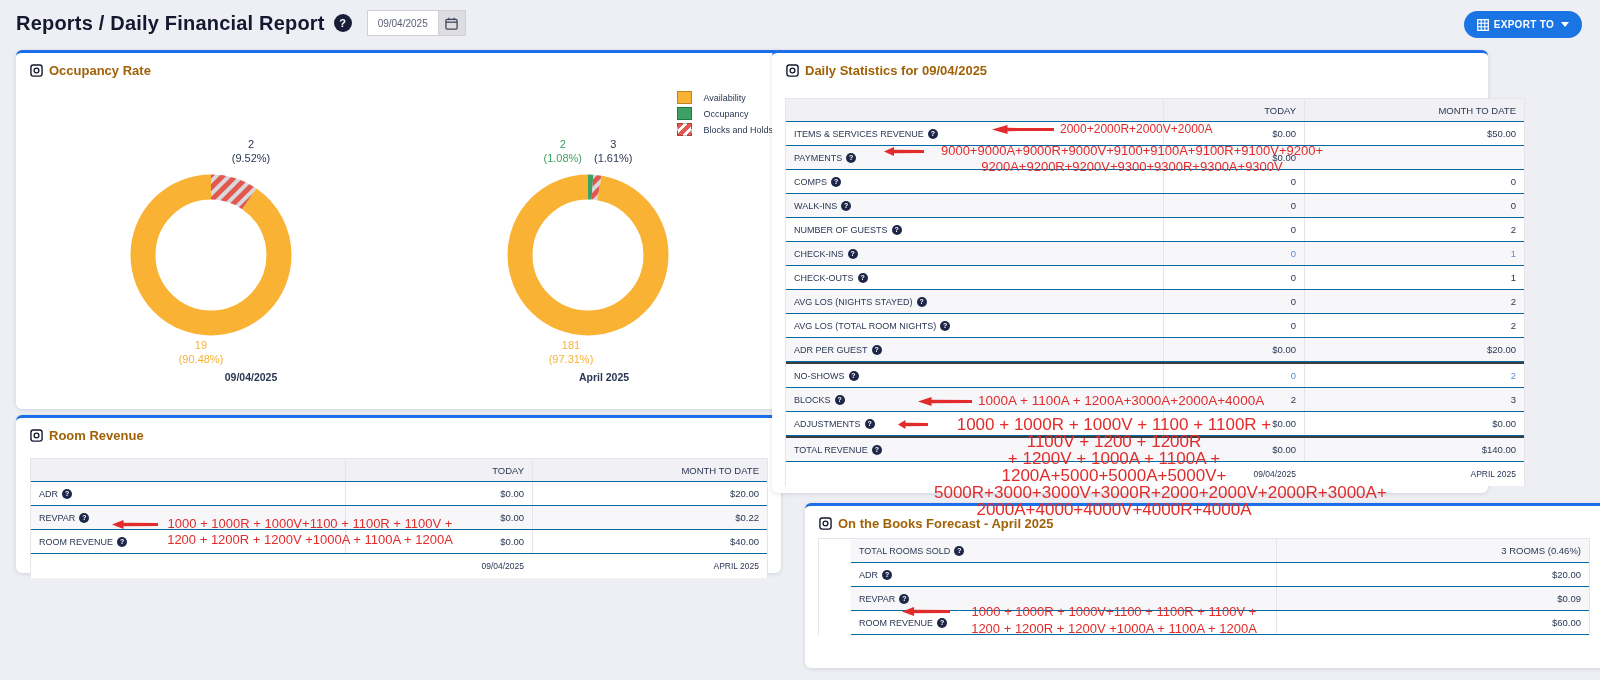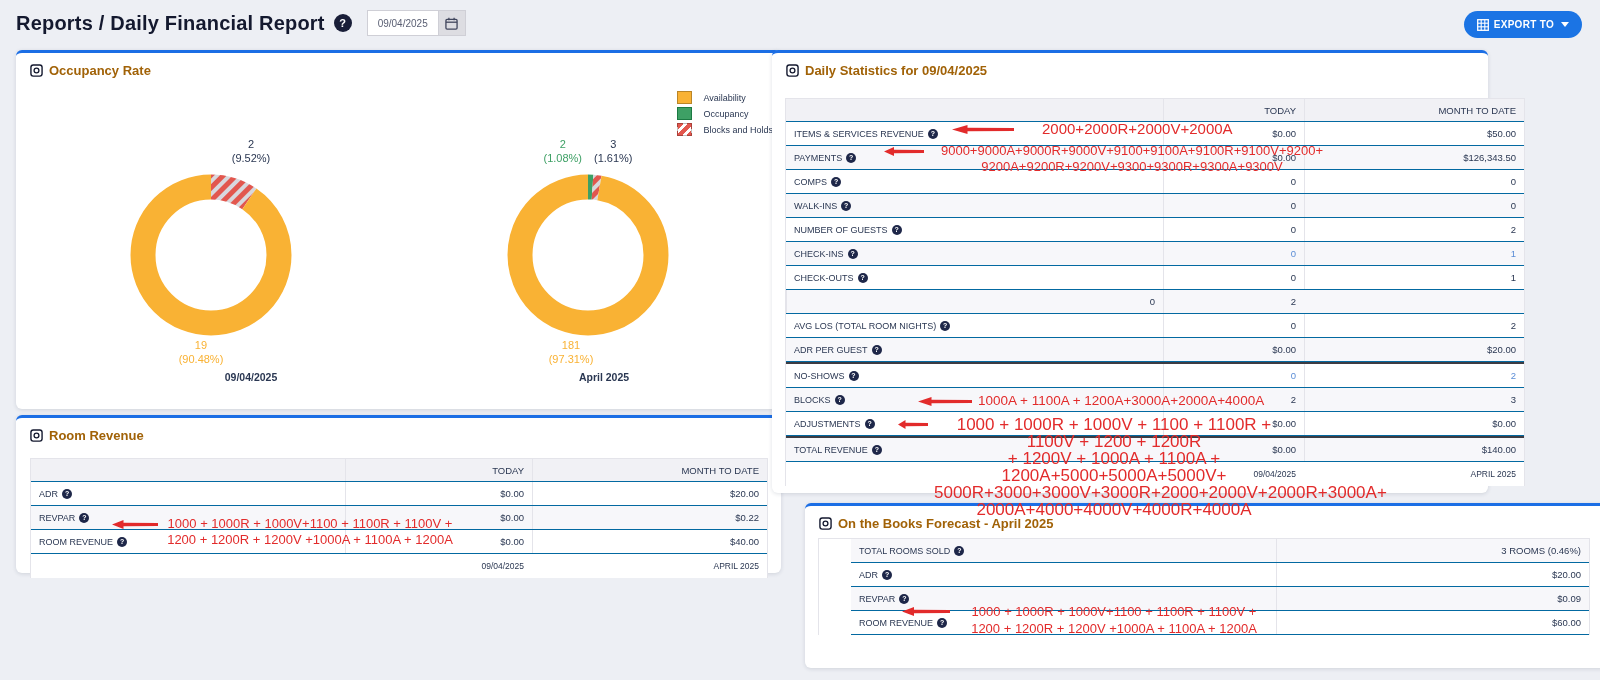--- a/index.html
+++ b/index.html
@@ -65,21 +65,21 @@
   .t-row.t-foot{border-bottom:none;background:#fff;height:24px;}
   .t-foot .t-val{border-left:none;font-size:8.5px;}
   .qicon{flex:0 0 auto;width:10px;height:10px;border-radius:50%;background:#1e2749;color:#fff;
     display:flex;align-items:center;justify-content:center;font-size:7px;font-weight:bold;cursor:pointer;}
   
   .ann{position:absolute;display:flex;align-items:flex-start;color:#e22b2b;z-index:6;}
   .ann .ra{flex:0 0 auto;margin-top:3px;height:11px;fill:#e22b2b;}
   .ann .lines{margin-left:6px;}
   #ann-room_revenue{left:112px;top:516px;font-size:13px;}
   #ann-room_revenue .ra{width:46px;} #ann-room_revenue .lines{width:292px;text-align:center;line-height:16px;}
-  #ann-items_services{left:952px;top:121px;font-size:15px;gap:22px;}
+  #ann-items_services{left:992px;top:121px;font-size:12px;}
   #ann-items_services .ra{width:62px;} #ann-items_services .lines{line-height:16px;}
   #ann-payments{left:884px;top:143px;font-size:13px;}
   #ann-payments .ra{width:40px;} #ann-payments .lines{width:404px;text-align:center;line-height:16px;}
   #ann-adjustments{left:918px;top:393px;font-size:13.5px;justify-content:space-between;}
   #ann-adjustments .ra{width:54px;} #ann-adjustments .lines{line-height:16px;}
   #ann-total_revenue{left:898px;top:416px;font-size:17px;}
   #ann-total_revenue .ra{width:30px;} #ann-total_revenue .lines{width:360px;text-align:center;line-height:17px;}
   #ann-forecast_room_revenue{left:902px;top:603px;font-size:13px;}
   #ann-forecast_room_revenue .ra{width:48px;} #ann-forecast_room_revenue .lines{width:316px;text-align:center;line-height:17px;}
 </style>
@@ -267,21 +267,20 @@
         </div>
         <div class="t-val">$0.00</div>
         <div class="t-val">$50.00</div>
       </div>
       <div class="t-row alt">
         <div class="t-label">
           <span>PAYMENTS</span>
           <span class="qicon">?</span>
         </div>
         <div class="t-val">$0.00</div>
-        <div class="t-val">$126,343.50</div>
       </div>
       <div class="t-row">
         <div class="t-label">
           <span>COMPS</span>
           <span class="qicon">?</span>
         </div>
         <div class="t-val">0</div>
         <div class="t-val">0</div>
       </div>
       <div class="t-row alt">
@@ -310,20 +309,24 @@
       </div>
       <div class="t-row">
         <div class="t-label">
           <span>CHECK-OUTS</span>
           <span class="qicon">?</span>
         </div>
         <div class="t-val">0</div>
         <div class="t-val">1</div>
       </div>
       <div class="t-row alt">
+        <div class="t-label">
+          <span>AVG LOS (NIGHTS STAYED)</span>
+          <span class="qicon">?</span>
+        </div>
         <div class="t-val">0</div>
         <div class="t-val">2</div>
       </div>
       <div class="t-row">
         <div class="t-label">
           <span>AVG LOS (TOTAL ROOM NIGHTS)</span>
           <span class="qicon">?</span>
         </div>
         <div class="t-val">0</div>
         <div class="t-val">2</div>

